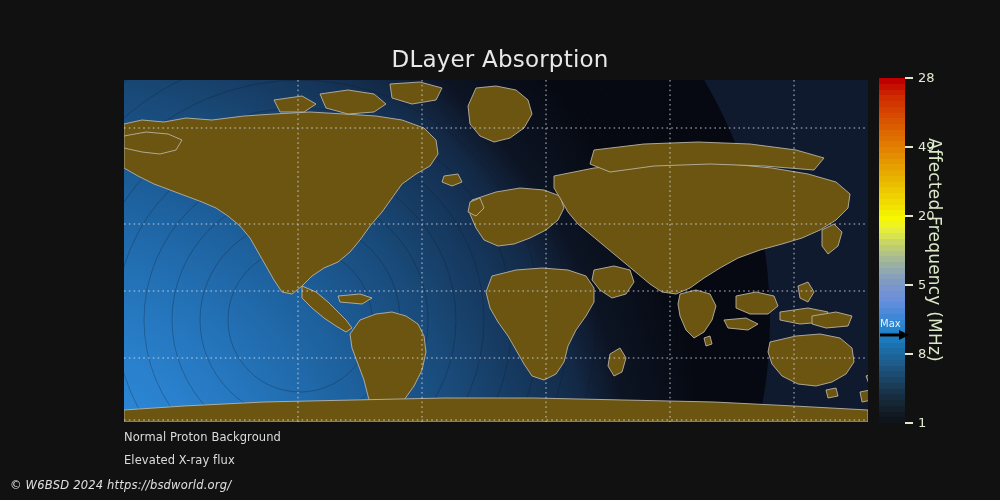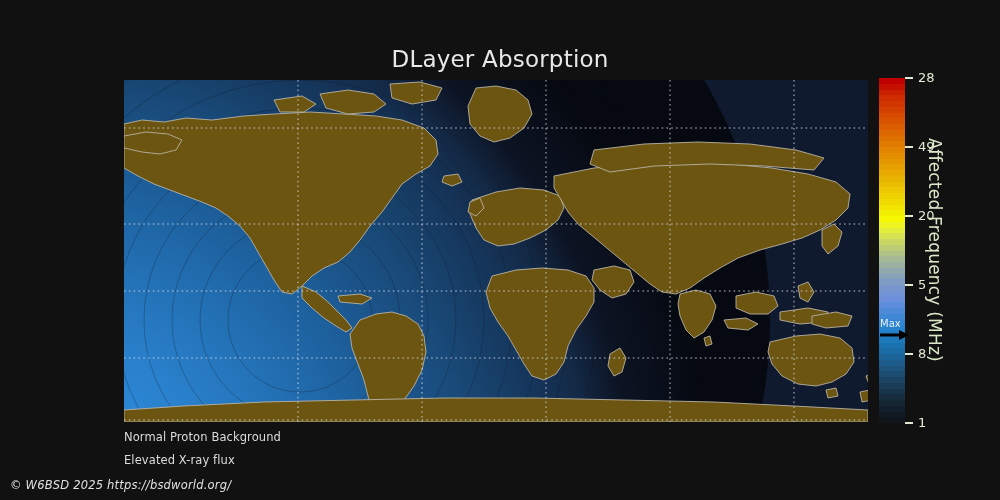--- a/index.html
+++ b/index.html
@@ -310,14 +310,14 @@
     <svg class="marrow" width="32" height="13" viewBox="0 0 32 13">
       <path d="M1 6 L22 6" stroke="#000000" stroke-width="3"></path>
       <path d="M20 1 L30 6 L20 11 Z" fill="#000000"></path>
     </svg>
   </div>
 
   <div class="cb-axis-label">Affected Frequency (MHz)</div>
 
   <div class="stat l1">Normal Proton Background</div>
   <div class="stat l2">Elevated X-ray flux</div>
-  <div class="copy">© W6BSD 2025 https://bsdworld.org/</div>
+  <div class="copy">© W6BSD 2024 https://bsdworld.org/</div>
 </div>
 
 </body></html>

